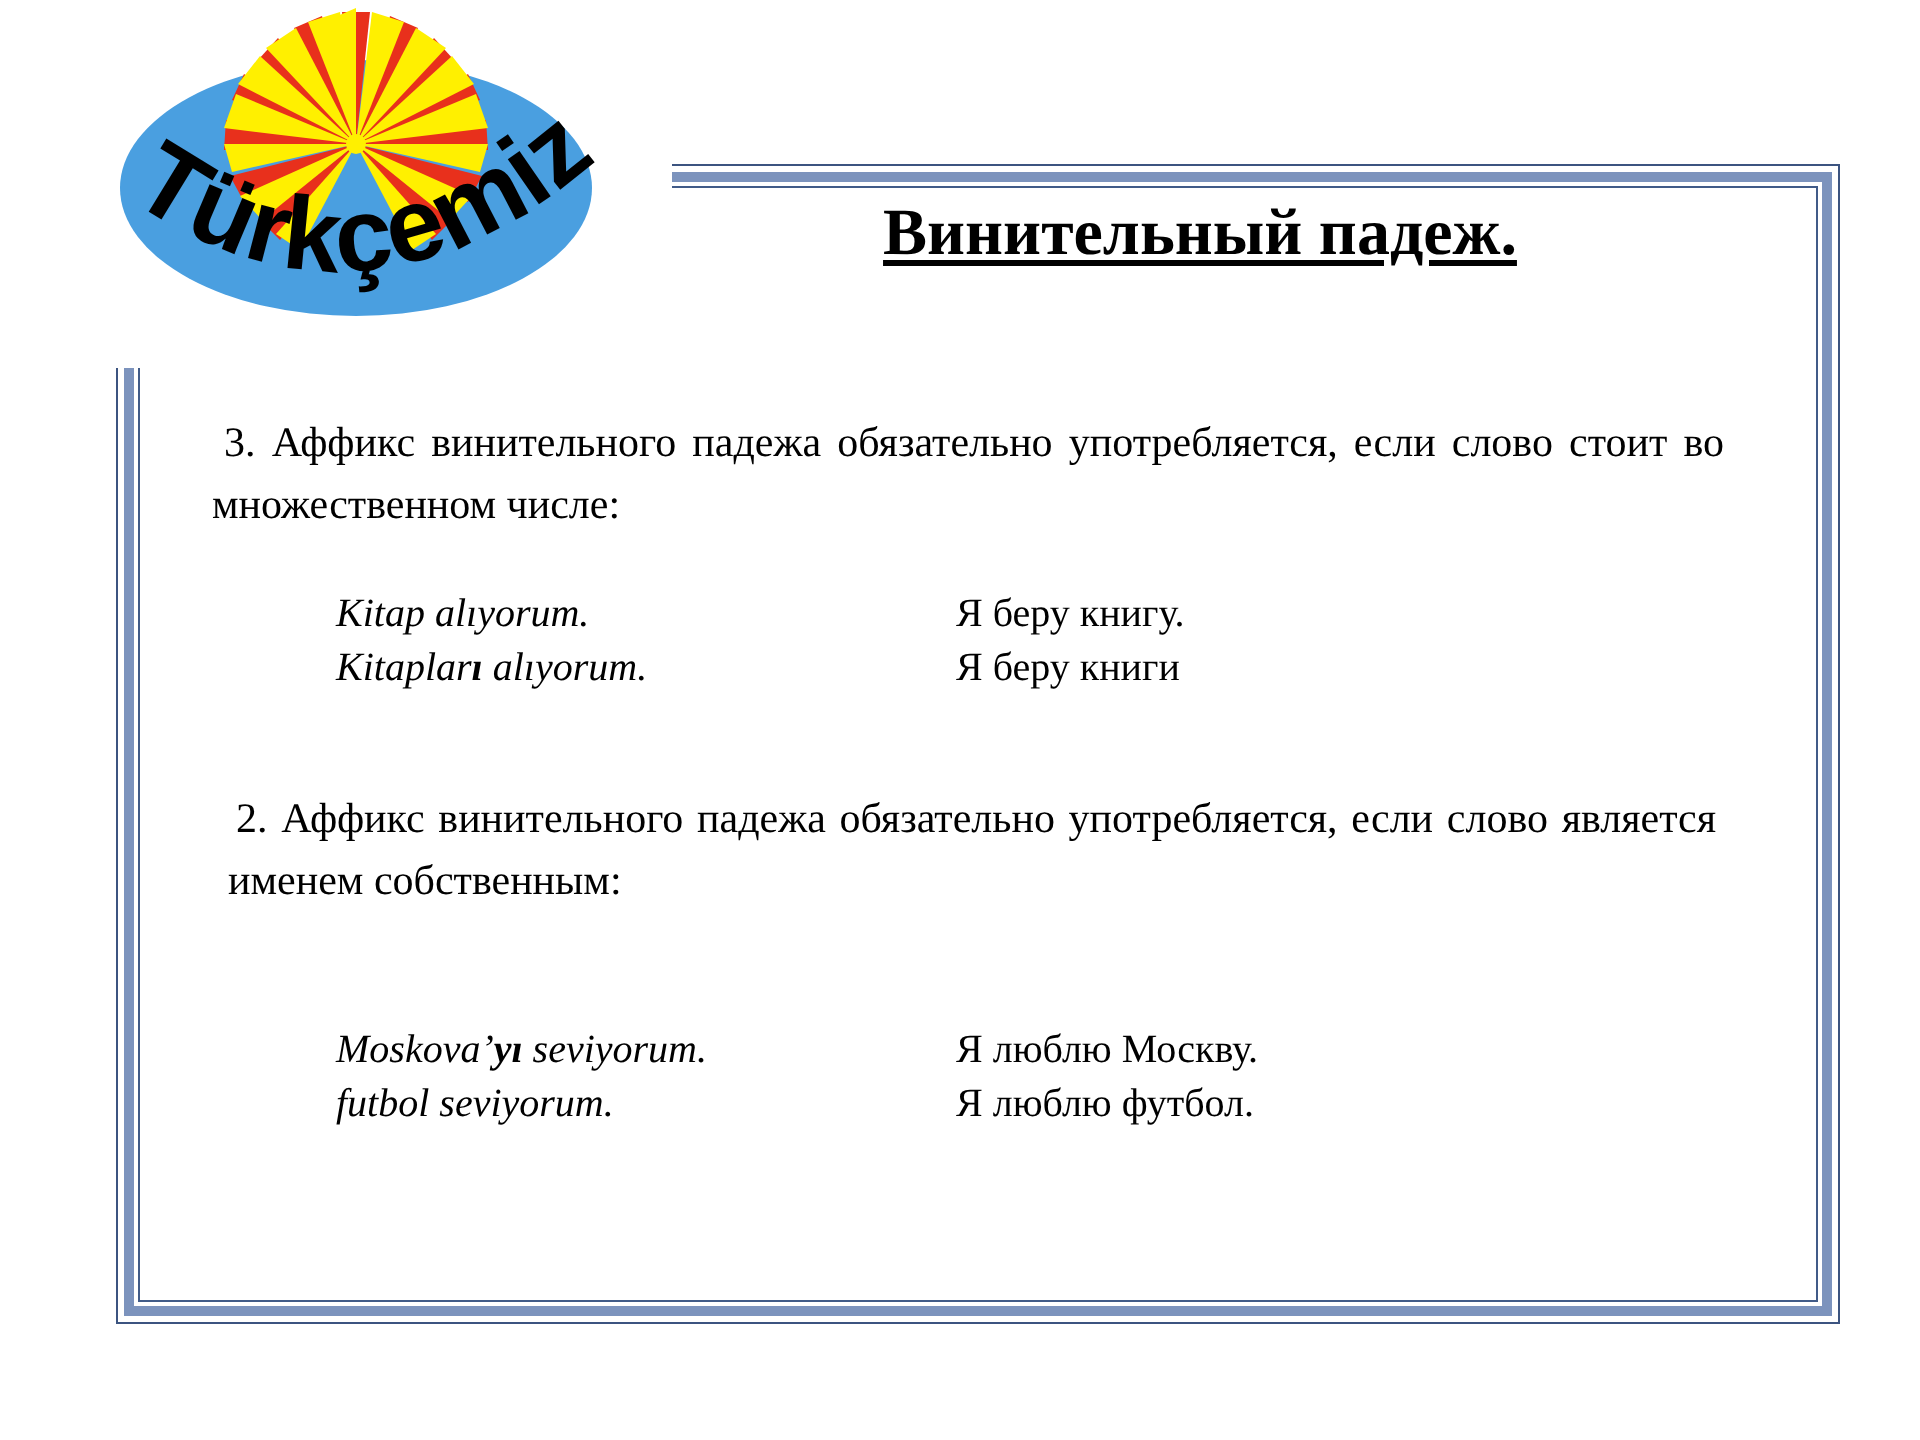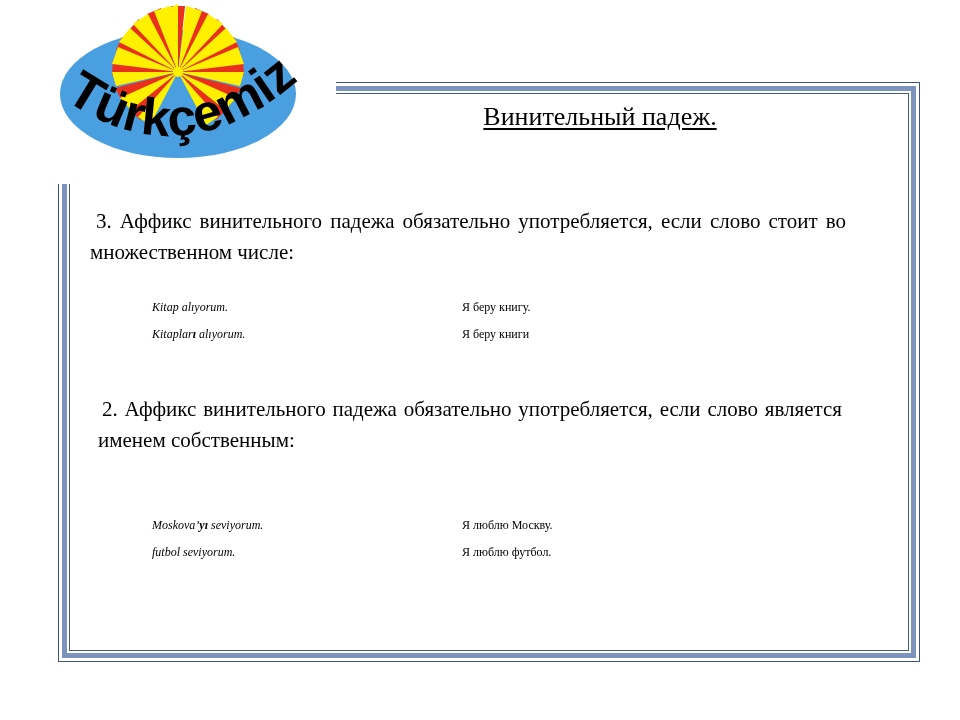--- a/index.html
+++ b/index.html
@@ -78,35 +78,36 @@
   
   .title-block {
     position: absolute;
     left: 300px;
     top: 98px;
     width: 600px;
     text-align: center;
     z-index: 4;
   }
   .title-line {
-    font-size: 26px;
+    font-size: 33px;
     line-height: 38px;
     color: #000000;
     white-space: nowrap;
     display: block;
+    font-weight: bold;
   }
   .title-line span.u {
     text-decoration: underline;
     text-underline-offset: 3px;
   }
 
   
   .body-block {
     position: absolute;
-    left: 80px;
+    left: 96px;
     top: 206px;
     width: 762px;
     z-index: 4;
   }
 
   .para {
     font-size: 21px;
     line-height: 31px;
     color: #000000;
     text-align: justify;
@@ -117,21 +118,21 @@
   .para.p4 { width: 744px; padding-left: 18px; text-indent: 4px; }
 
   .examples {
     margin: 0;
     border-collapse: collapse;
   }
   .examples td {
     padding: 0;
     vertical-align: top;
     color: #000000;
-    font-size: 12px;
+    font-size: 20px;
     line-height: 27px;
     white-space: nowrap;
   }
   .examples td.tr {
     font-style: italic;
     width: 310px;
   }
   .examples td.ru {
     font-style: normal;
     margin-top: 16px;

